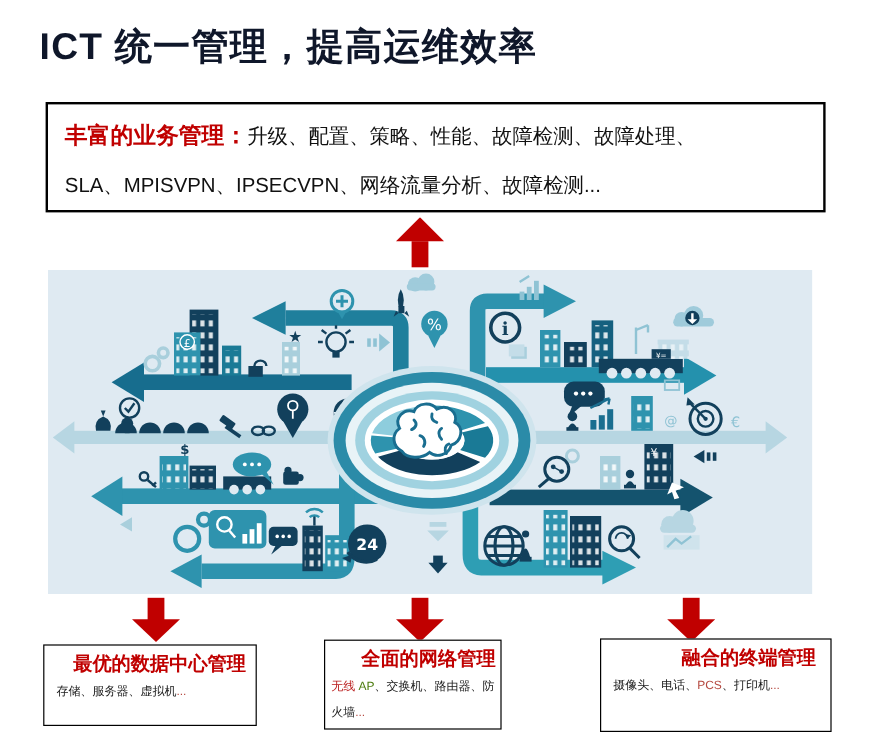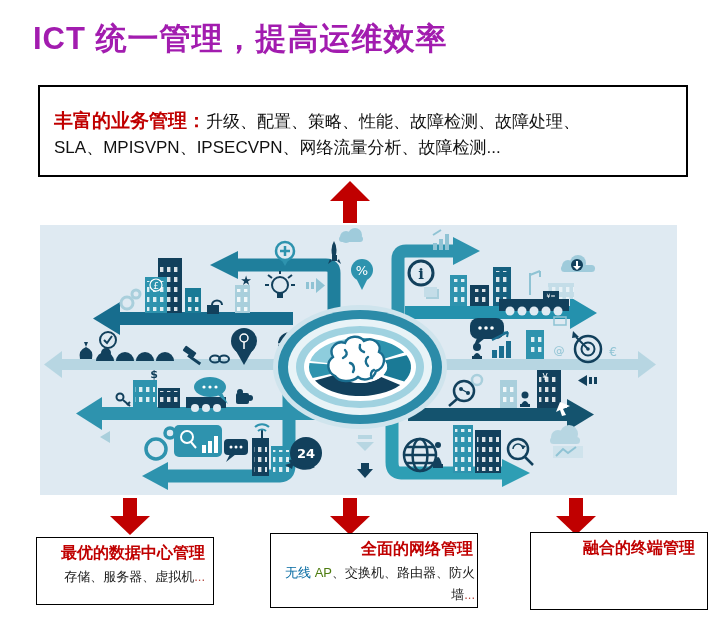--- a/index.html
+++ b/index.html
@@ -1,28 +1,28 @@
 <!DOCTYPE html>
 <html><head>
 <meta charset="utf-8">
 <style>
   * { margin:0; padding:0; box-sizing:border-box; }
   body { width:726px; height:629px; background:#fff; position:relative; font-family:"Liberation Sans", sans-serif; overflow:hidden; }
-  .title { position:absolute; left:33px; top:18px; font-size:31px; font-weight:bold; color:#a21caf; letter-spacing:1px; }
-  .feature-box { position:absolute; left:38px; top:85px; width:650px; height:92px; border:2px solid #000; background:#fff; padding:21px 14px 0 14px; font-size:17px; color:#111; line-height:26px; }
+  .title { position:absolute; left:33px; top:18px; font-size:31px; font-weight:bold; color:#0f172a; letter-spacing:1px; }
+  .feature-box { position:absolute; left:38px; top:85px; width:650px; height:92px; border:2px solid #000; background:#fff; padding:6px 14px 0 14px; font-size:17px; color:#111; line-height:41px; }
   .feature-box .hd { color:#c00000; font-weight:bold; font-size:19px; }
   .arrow-svg { position:absolute; }
   .illustration { position:absolute; left:40px; top:225px; width:637px; height:270px; }
   .card { position:absolute; border:1.5px solid #000; background:#fff; }
   .card .ct { text-align:right; font-weight:bold; font-size:16px; color:#c00000; margin-bottom:2px; }
-  .card .cb { font-size:13px; color:#1a1a1a; line-height:22px;text-align:right; }
+  .card .cb { font-size:10px; color:#1a1a1a; line-height:22px; }
   #card-1 { left:36px; top:537px; width:178px; height:68px; padding:5px 8px 0 10px; }
-  #card-2 { left:270px; top:533px; width:208px; height:75px; padding:5px 2px 0 5px; }
+  #card-2 { left:270px; top:533px; width:148px; height:75px; padding:5px 2px 0 5px; }
   #card-2 .ct { padding-right:2px; }
-  #card-3 { left:500px; top:532px; width:178px; height:78px; padding:5px 12px 0 10px;margin-left:30px; }
+  #card-3 { left:500px; top:532px; width:193px; height:78px; padding:5px 12px 0 10px; }
 </style>
 </head>
 <body>
 
 <div class="title">ICT 统一管理，提高运维效率</div>
 
 <div class="feature-box">
   <div><span class="hd">丰富的业务管理：</span><span>升级、配置、策略、性能、故障检测、故障处理、</span></div>
   <div><span>SLA、MPISVPN、IPSECVPN、网络流量分析、故障检测...</span></div>
 </div>
@@ -409,17 +409,18 @@
   <rect x="15" y="0" width="14" height="19" fill="#c00000"></rect>
   <polygon points="2,18 42,18 22,37" fill="#c00000"></polygon>
 </svg>
 
 <div class="card" id="card-1">
   <div class="ct">最优的数据中心管理</div>
   <div class="cb"><span style="color: rgb(26, 26, 26);">存储、服务器、虚拟机</span><span style="color: rgb(181, 72, 63);">...</span></div>
 </div>
 <div class="card" id="card-2">
   <div class="ct">全面的网络管理</div>
-  <div class="cb"><span style="color: #0369a1;">无线 </span><span style="color: #4d7c0f;">AP</span><span style="color: rgb(26, 26, 26);">、交换机、路由器、防火墙</span><span style="color: rgb(181, 72, 63);">...</span></div>
+  <div class="cb"><span style="color: #b91c1c;">无线 </span><span style="color: #4d7c0f;">AP</span><span style="color: rgb(26, 26, 26);">、交换机、路由器、防火墙</span><span style="color: rgb(181, 72, 63);">...</span></div>
 </div>
 <div class="card" id="card-3">
   <div class="ct">融合的终端管理</div>
+  <div class="cb"><span style="color: rgb(26, 26, 26);">摄像头、电话、</span><span style="color: rgb(181, 72, 63);">PCS</span><span style="color: rgb(26, 26, 26);">、打印机</span><span style="color: rgb(181, 72, 63);">...</span></div>
 </div>
 
 </body></html>

